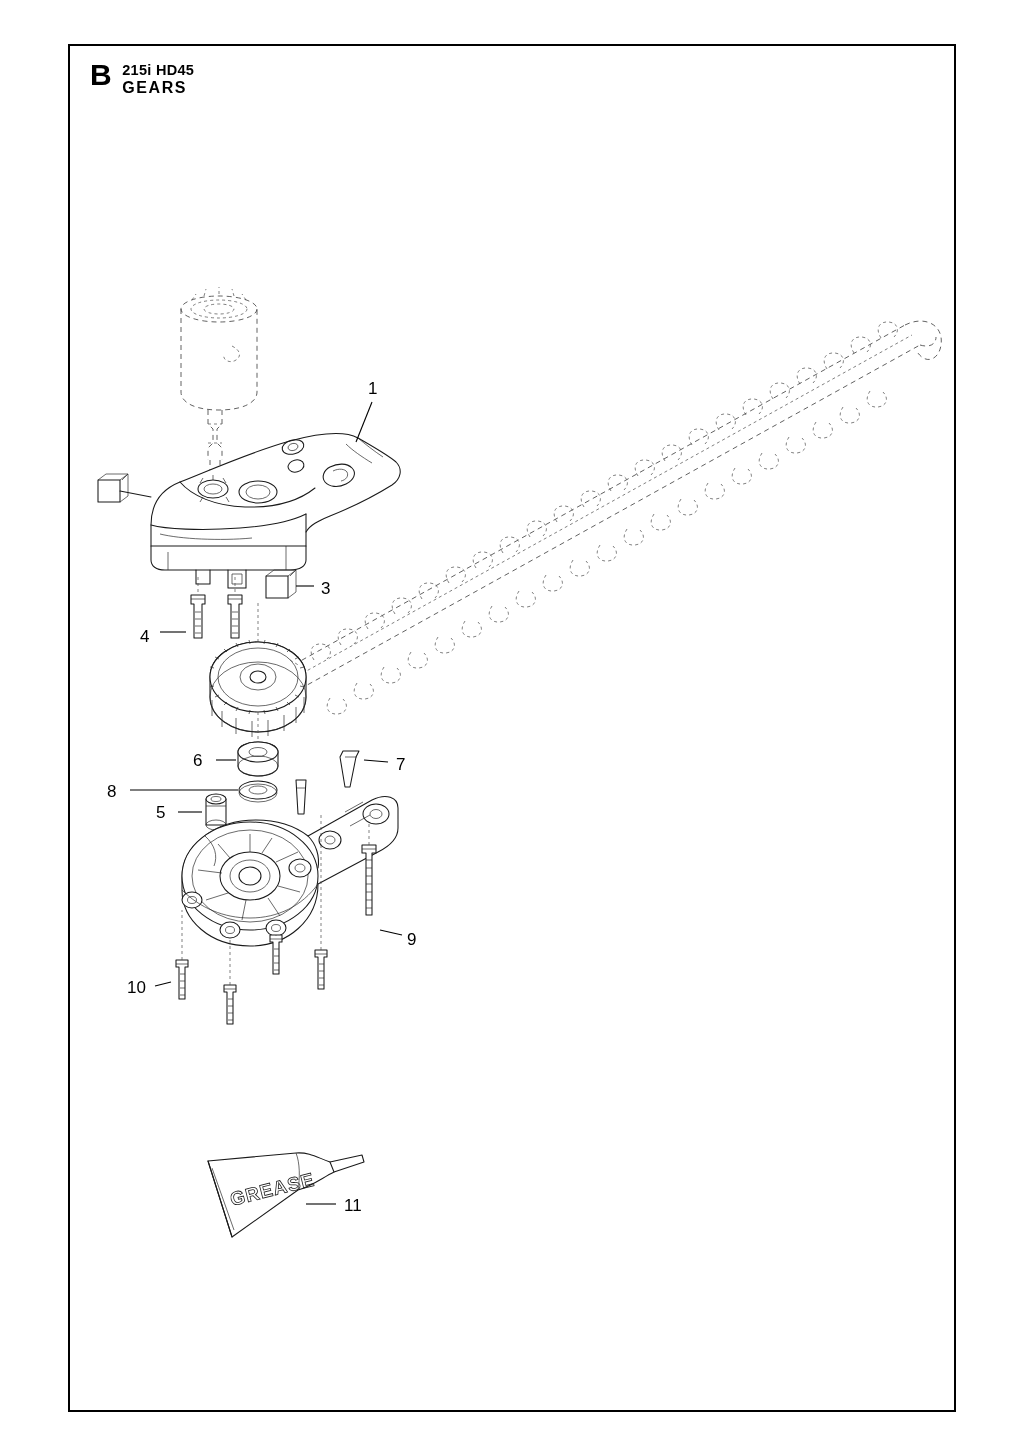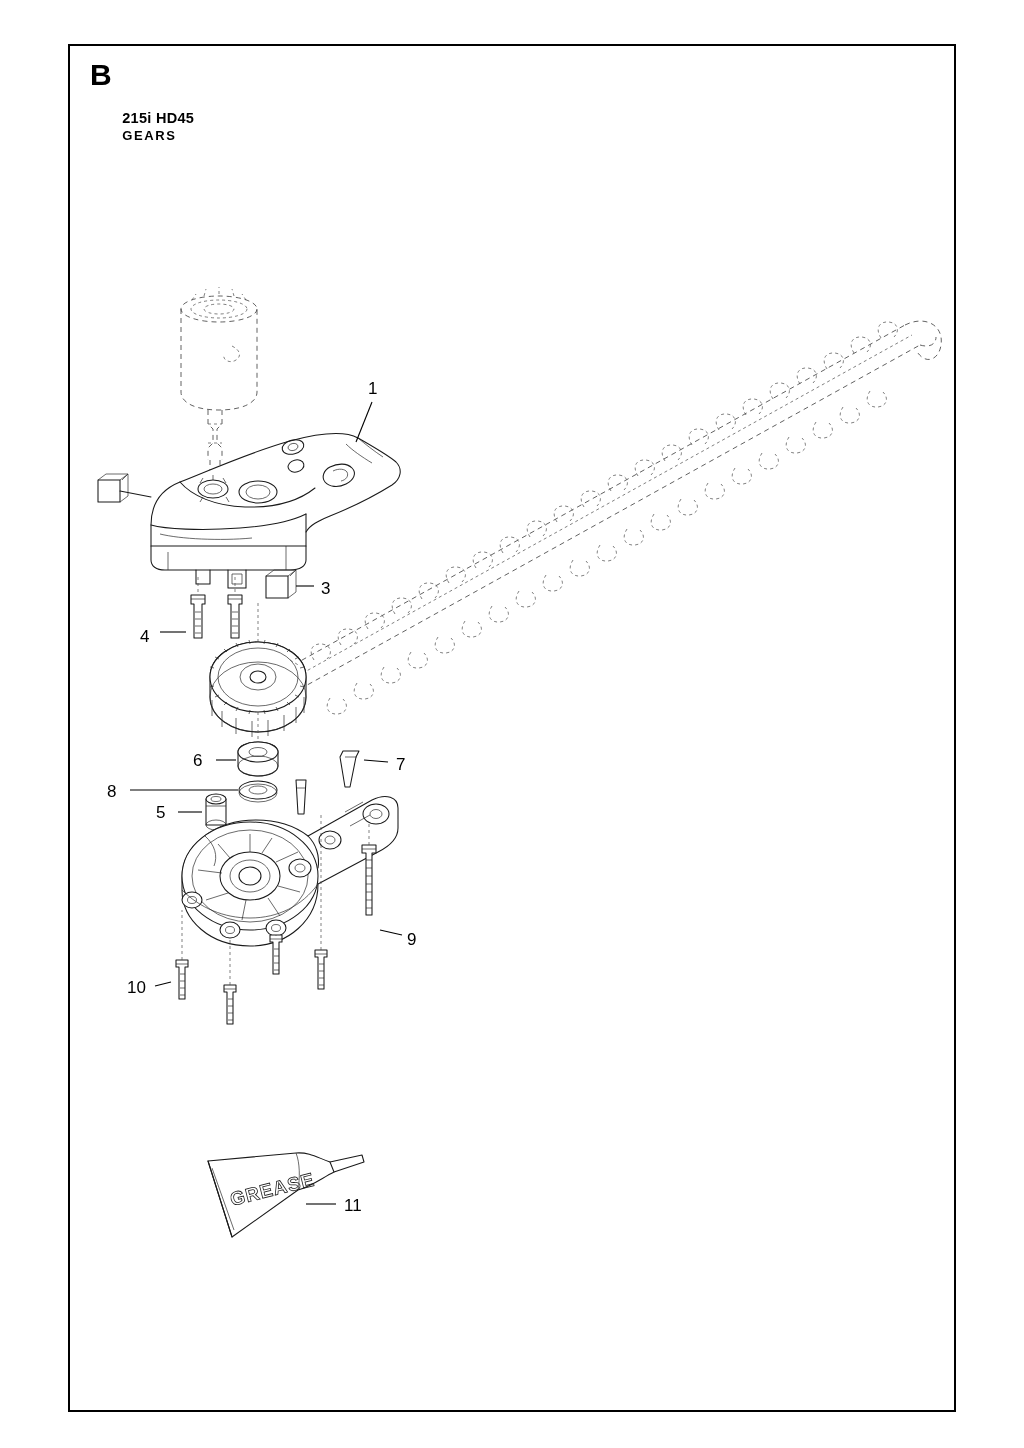--- a/index.html
+++ b/index.html
@@ -40,30 +40,29 @@
   .section-letter {
     font-size: 30px;
     font-weight: bold;
     line-height: 34px;
     letter-spacing: 0.5px;
     margin-right: 10px;
     font-family: "Liberation Sans", sans-serif;
   }
   .header-text {
     padding-top: 4px;
-    margin-top: 48px;
   }
   .model {
     font-size: 14.5px;
     font-weight: bold;
     letter-spacing: 0.3px;
     line-height: 17px;
   }
   .section-name {
-    font-size: 13px;
+    font-size: 16px;
     font-weight: bold;
     letter-spacing: 1.6px;
     line-height: 17px;
   }
   svg.art {
     position: absolute;
     left: 0; top: 0;
     width: 1024px;
     height: 1448px;
   }

